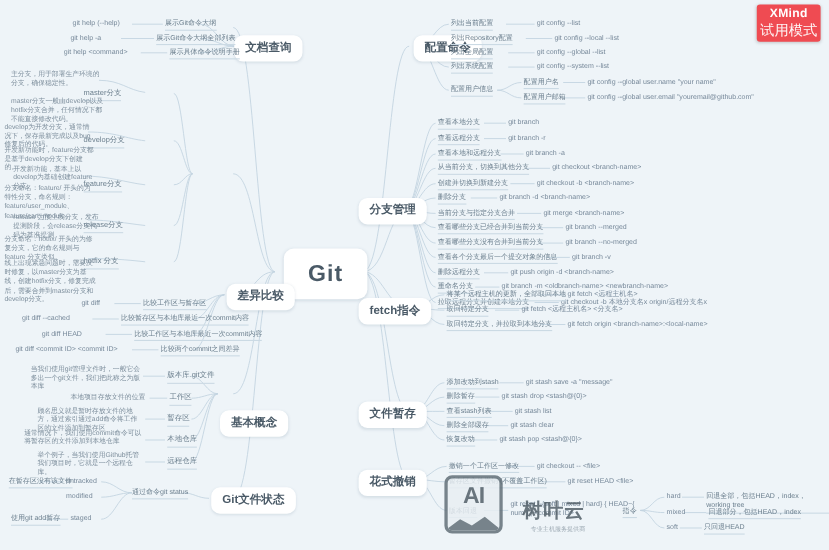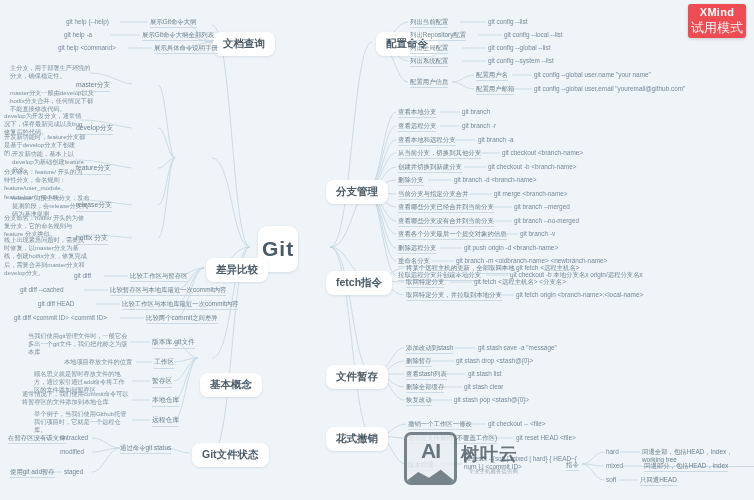--- a/index.html
+++ b/index.html
@@ -14,21 +14,21 @@
   svg.lines path{fill:none;stroke:#c3d4e0;stroke-width:.8;}
   svg.lines line{stroke:#c3d4e0;stroke-width:.8;}
 
   .node{position:absolute;white-space:pre-wrap;line-height:1.32;}
 
   
   .root{
     background:#fff;border-radius:9px;
     box-shadow:0 1px 3px rgba(70,100,130,.16);
     font-size:21px;font-weight:bold;color:#4a5a67;
-    padding:9px 4px;letter-spacing:1px;
+    padding:9px 22px;letter-spacing:1px;
   }
   
   .l1{
     background:#fff;border-radius:8px;
     box-shadow:0 1px 2.5px rgba(70,100,130,.14);
     font-size:10.5px;font-weight:bold;color:#4a5a67;
     padding:5px 10px;text-align:center;
   }
   
   .l2{
@@ -46,21 +46,21 @@
     background:#ef4b52;border-radius:3px;color:#fff;
     display:flex;flex-direction:column;align-items:center;justify-content:center;
     box-shadow:0 1px 3px rgba(0,0,0,.18);
   }
   .xmind-badge .t1{font-size:11px;font-weight:bold;letter-spacing:.3px;}
   .xmind-badge .t2{font-size:13px;margin-top:1px;opacity:.95;}
 
   
   .watermark{
     position:absolute;left:404px;top:432px;
-    display:flex;align-items:center;gap:4px;opacity:.82;
+    display:flex;align-items:flex-end;gap:18px;opacity:.82;
   }
   .wm-logo{
     width:47px;height:47px;border:3px solid #5d6b74;border-radius:7px;
     position:relative;background:#e9eff3;overflow:hidden;
   }
   .wm-logo .ai{
     position:absolute;left:0;right:0;top:4px;text-align:center;
     font-size:21px;font-weight:bold;color:#4d5a63;letter-spacing:-1px;
   }
   .wm-logo .hill{

